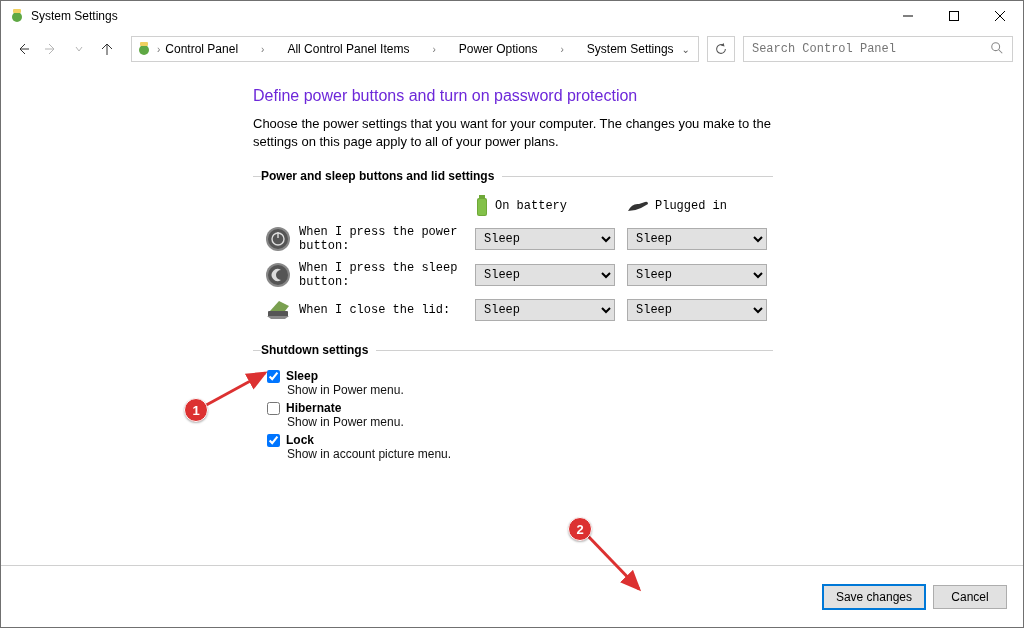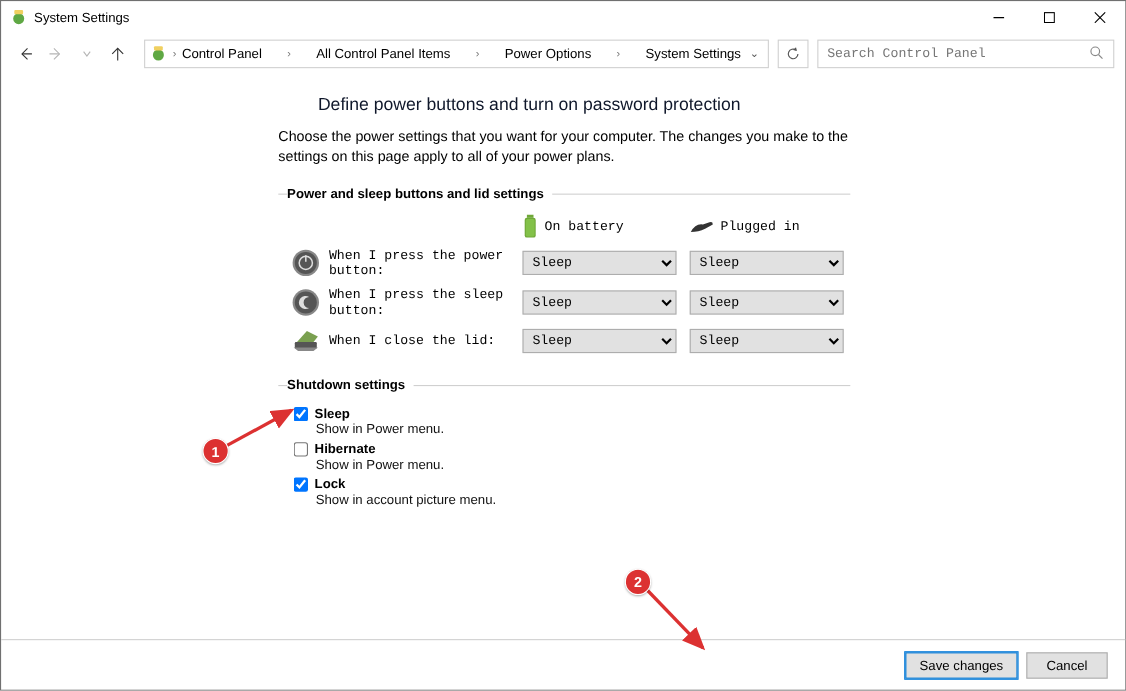--- a/index.html
+++ b/index.html
@@ -25,21 +25,21 @@
     .addr-chevron { color: #555; font-size: 10px; padding: 0 4px; }
     .addr-icon { width: 16px; height: 16px; margin-right: 4px; }
     .refresh-box { width: 28px; height: 26px; border: 1px solid #d0d0d0; display: flex; align-items: center; justify-content: center; margin-left: 4px; color: #555; font-size: 14px; }
     .searchbox { flex: 1; height: 26px; border: 1px solid #d0d0d0; margin-left: 4px; display: flex; align-items: center; padding: 0 8px; color: #888; }
     .searchbox input { border: none; outline: none; flex: 1; font-size: 12px; font-family: Liberation Mono, monospace; }
     .searchbox .search-icon { color: #888; }
 
     
     .content { position: absolute; top: 66px; left: 0; right: 0; bottom: 46px; overflow: auto; padding: 20px 0 0 0; }
     .content-inner { width: 520px; margin-left: 252px; }
-    .page-heading { color: #0f172a; font-size: 16px; font-weight: 400; margin-bottom: 10px; margin-left: 36px; }
+    .page-heading { color: #6d28d9; font-size: 16px; font-weight: 400; margin-bottom: 10px; }
     .page-desc { font-size: 13px; line-height: 1.4; margin-bottom: 18px; }
 
     .section-label { font-size: 12px; color: #000; position: relative; padding-right: 8px; display: inline-block; background: #fff; z-index: 1; font-weight: bold; }
     .section-header { position: relative; margin-bottom: 12px; }
     .section-header::after { content: ""; position: absolute; top: 50%; left: 0; right: 0; height: 1px; background: #d0d0d0; z-index: 0; }
     .section-header .section-label { margin-left: 8px; }
 
     .power-grid { display: grid; grid-template-columns: 210px 140px 140px; gap: 8px 12px; align-items: center; margin-bottom: 20px; font-family: Liberation Mono, monospace; }
     .grid-head { display: flex; align-items: center; justify-content: flex-start; gap: 6px; font-size: 12px; }
     .grid-head.col2 { grid-column: 2; }
@@ -51,21 +51,21 @@
 
     .shutdown-section { margin-top: 6px; }
     .checkbox-row { margin: 4px 0 4px 14px; }
     .checkbox-line { display: flex; align-items: center; gap: 6px; }
     .checkbox-desc { margin-left: 20px; font-size: 12px; color: #111; }
     input[type=checkbox] { width: 13px; height: 13px; }
     .bold-label { font-weight: bold; }
     .link { color: #0066cc; text-decoration: underline; cursor: pointer; }
 
     
-    .footer { position: absolute; bottom: 0; left: 0; right: 0; height: 46px; border-top: 1px solid #d0d0d0; display: flex; align-items: center; justify-content: flex-end; padding: 0 16px; gap: 8px; }
+    .footer { position: absolute; bottom: 0; left: 0; right: 0; height: 62px; border-top: 1px solid #d0d0d0; display: flex; align-items: center; justify-content: flex-end; padding: 0 16px; gap: 8px; }
     .btn { height: 24px; min-width: 74px; padding: 0 12px; border: 1px solid #adadad; background: #e1e1e1; font-family: inherit; font-size: 12px; cursor: pointer; }
     .btn:focus, .btn.highlight { border: 1px solid #0078d7; outline: 1px solid #0078d7; }
 
     
     .annotation { position: absolute; pointer-events: none; z-index: 100; }
     .anno-circle { width: 24px; height: 24px; border-radius: 50%; background: #dc3131; border: 1px solid #fff; display: flex; align-items: center; justify-content: center; color: #fff; font-weight: bold; font-size: 13px; box-shadow: 0 1px 2px rgba(0,0,0,.3); }
   </style>
 </head>
 <body>
 

